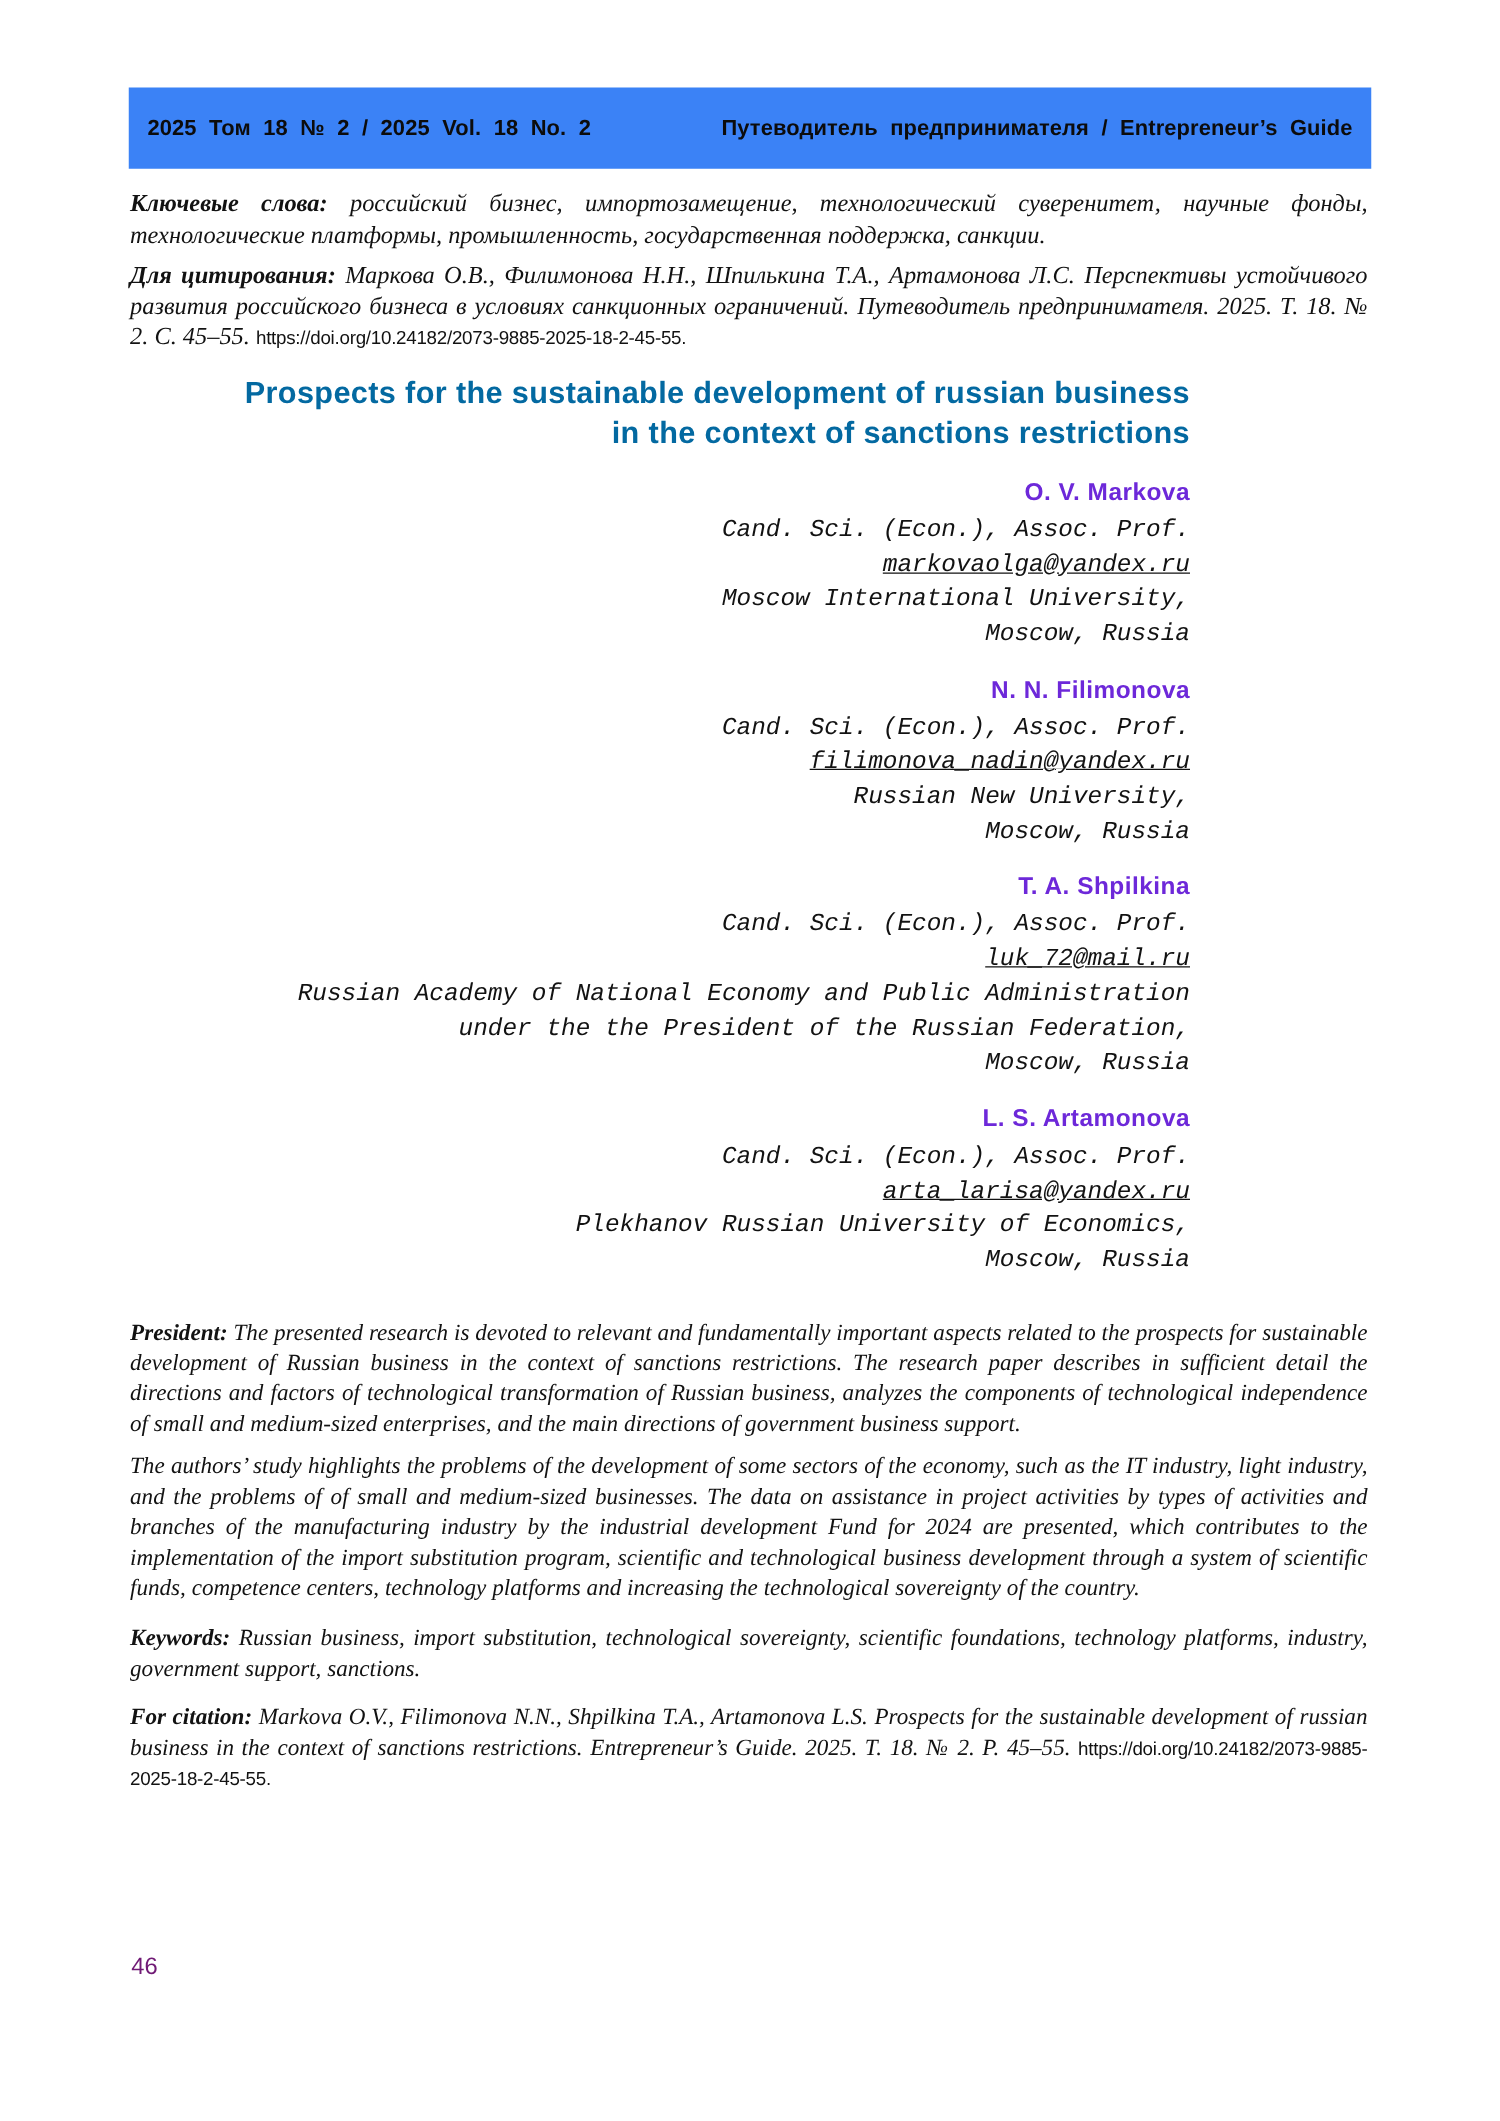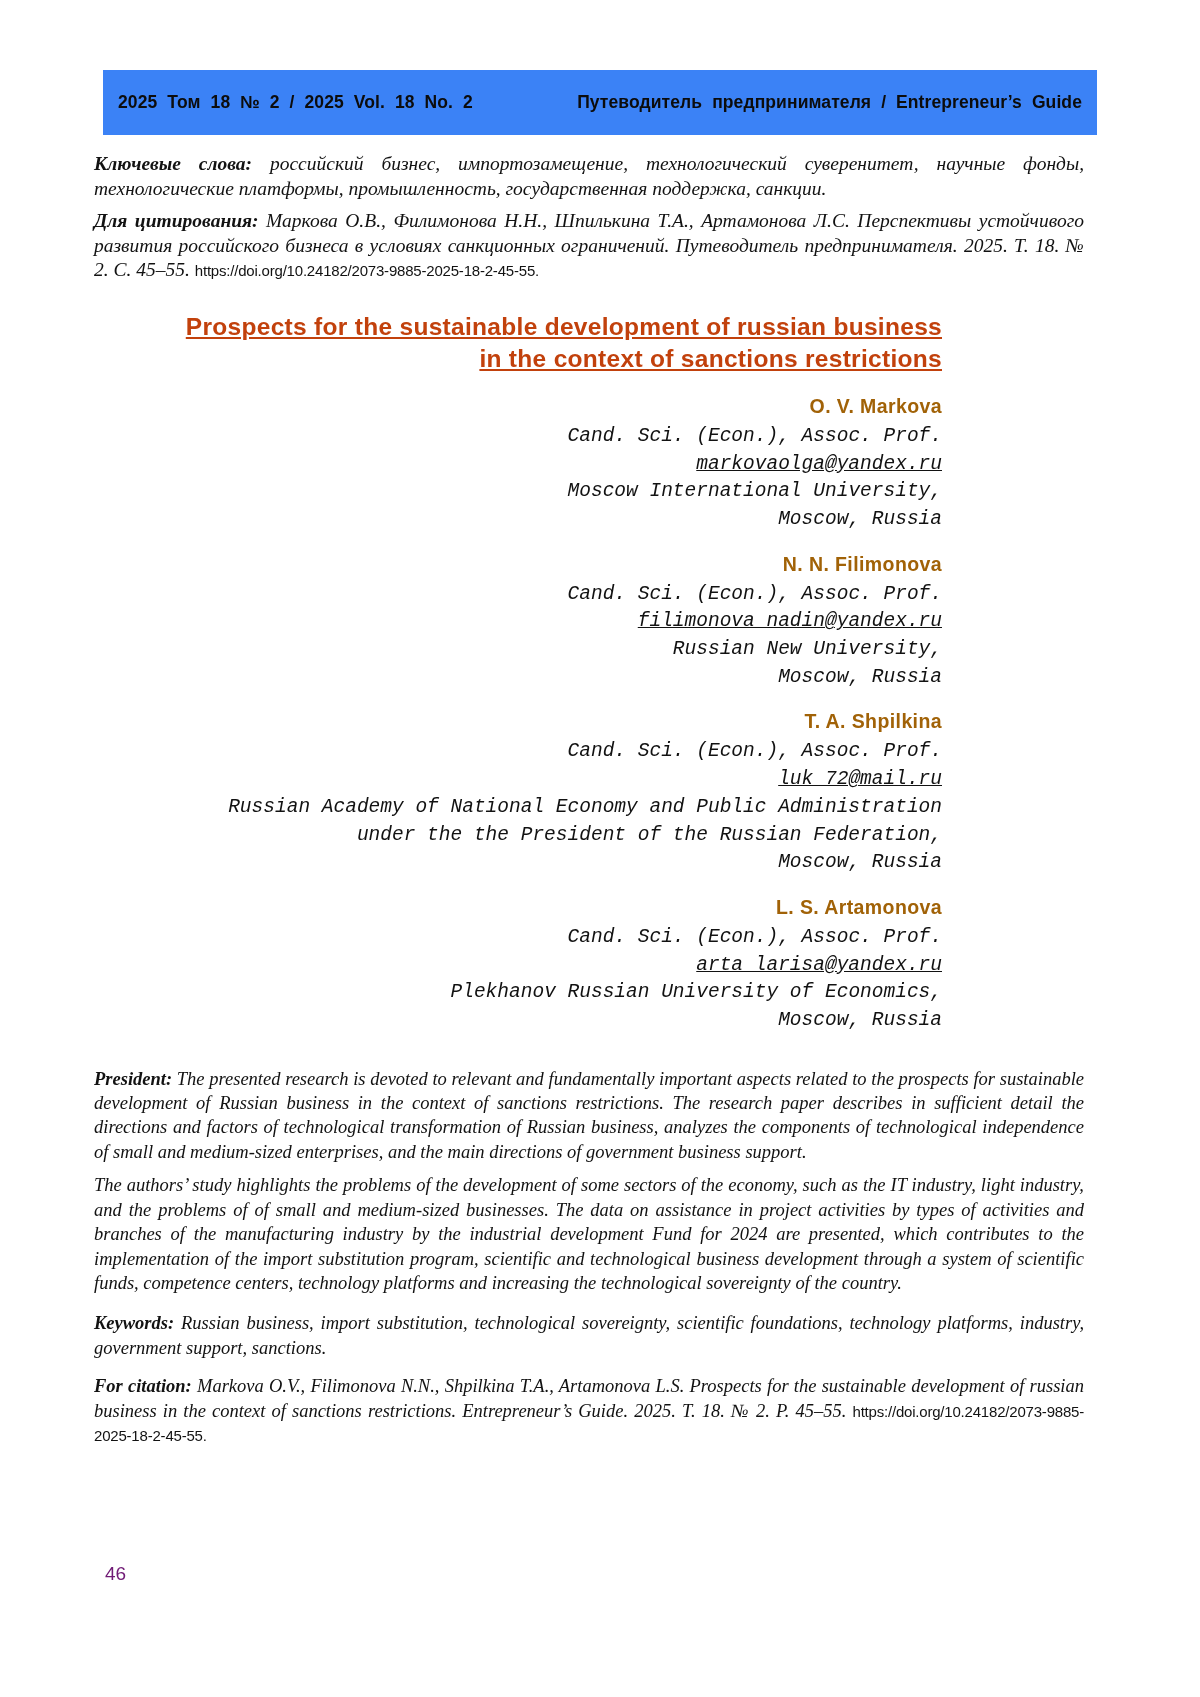--- a/index.html
+++ b/index.html
@@ -25,21 +25,21 @@
     box-sizing: border-box;
     font-family: "Liberation Sans", sans-serif;
     font-weight: bold;
     font-size: 17.5px;
     letter-spacing: 0.1px;
     word-spacing: 5px;
     color: #0c0c0c;
   }
   .content {
     position: absolute;
-    left: 94px;
+    left: 104px;
     top: 152px;
     width: 990px;
   }
   .para {
     margin: 0;
     text-align: justify;
     font-family: "Liberation Serif", serif;
     font-style: italic;
     font-size: 19.5px;
     line-height: 1.26;
@@ -48,43 +48,42 @@
   .lbl { font-weight: bold; }
   .doi {
     font-family: "Liberation Sans", sans-serif;
     font-style: normal;
     font-size: 15px;
     letter-spacing: -0.2px;
     overflow-wrap: anywhere;
   }
   .cite-ru { margin-top: 8px; }
   .title {
-    margin-top: 28px;
+    margin-top: 16px;
     text-align: right;
     padding-right: 142px;
     font-family: "Liberation Sans", sans-serif;
     font-weight: bold;
     font-size: 24.5px;
     line-height: 1.33;
     letter-spacing: 0.3px;
-    color: #c2410c;
-    text-decoration: underline;
+    color: #0369a1;
   }
   .authors-area {
     text-align: right;
     padding-right: 142px;
   }
   .author-block { margin-top: 19px; }
   .author-name {
     font-family: "Liberation Sans", sans-serif;
     font-weight: bold;
     font-size: 19.5px;
     letter-spacing: 0.4px;
     margin-bottom: 5px;
-    color: #a16207;
+    color: #6d28d9;
   }
   .author-line {
     font-family: Liberation Mono, monospace;
     font-style: italic;
     font-size: 19.5px;
     line-height: 1.42;
     color: #121212;
   }
   .email { text-decoration: underline; color: inherit; cursor: pointer; }
   .small { font-size: 18.5px; line-height: 1.32; }

